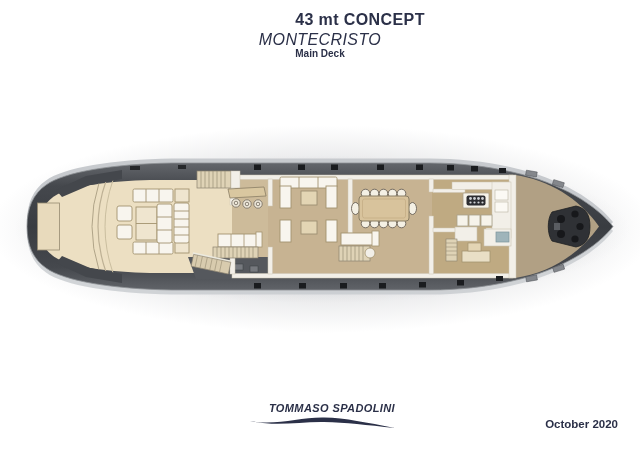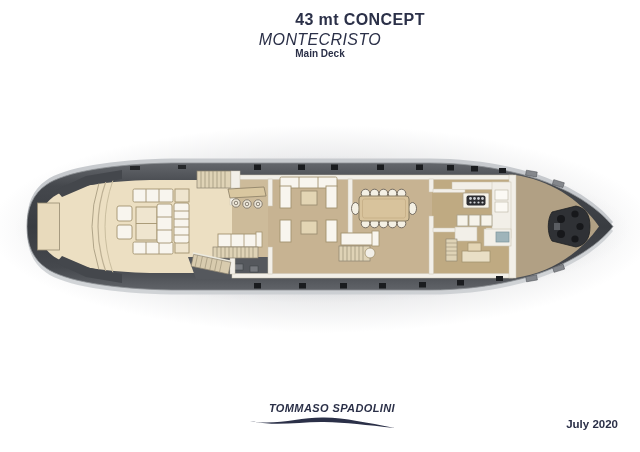--- a/index.html
+++ b/index.html
@@ -291,13 +291,13 @@
     <rect x="553" y="181" width="11" height="5" transform="rotate(17 558 183)"></rect>
     <rect x="526" y="276" width="11" height="5" transform="rotate(-10 531 278)"></rect>
     <rect x="553" y="266" width="11" height="5" transform="rotate(-17 558 268)"></rect>
   </g>
 </svg>
 
 <div class="ftr-logo">TOMMASO SPADOLINI</div>
 <svg class="ftr-swoosh" width="150" height="16" viewBox="0 0 150 16">
   <path d="M2 7 C28 12 52 3 76 3.5 C98 4 118 8.5 147 14 C118 11 98 8.5 76 8 C52 7.5 28 13 2 7 Z" fill="#2b3048"></path>
 </svg>
-<div class="ftr-date">July 2020</div>
+<div class="ftr-date">October 2020</div>
 
 </body></html>

